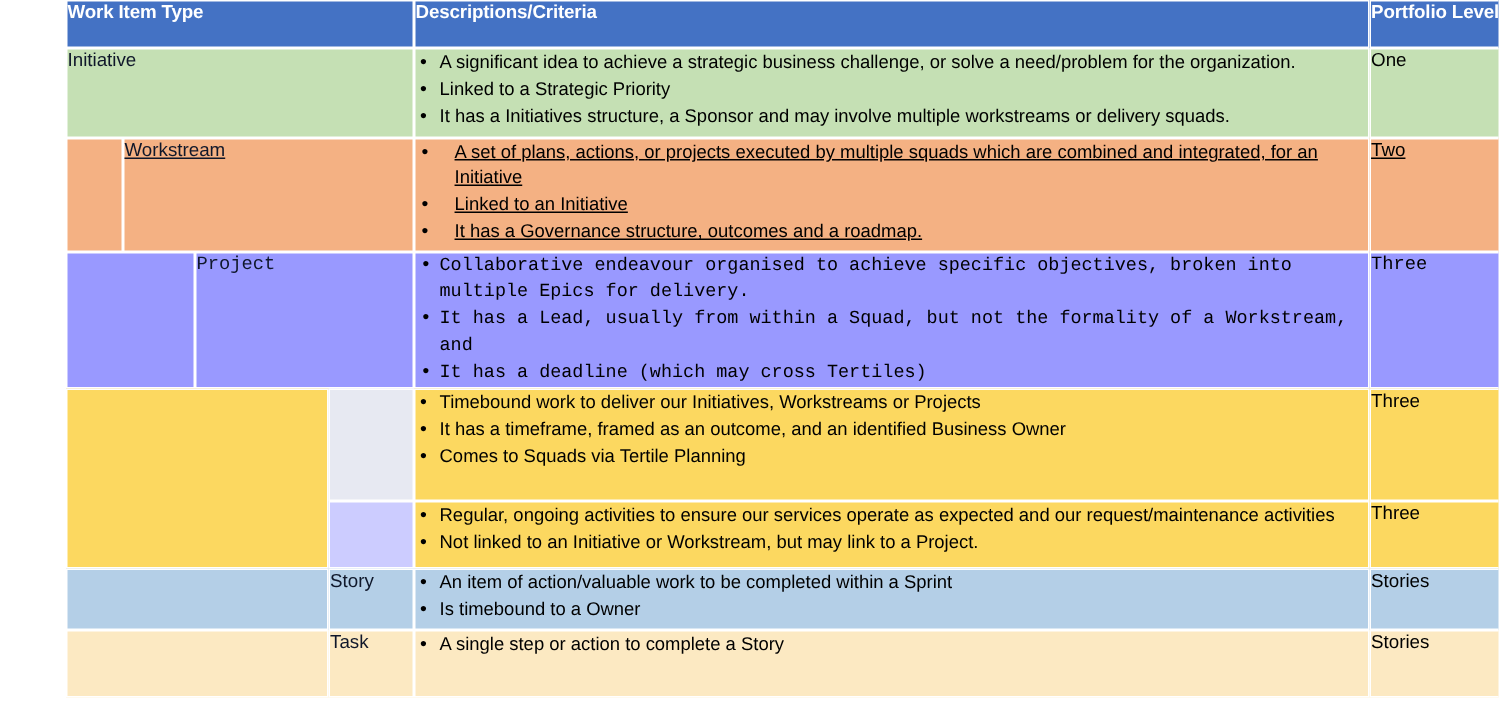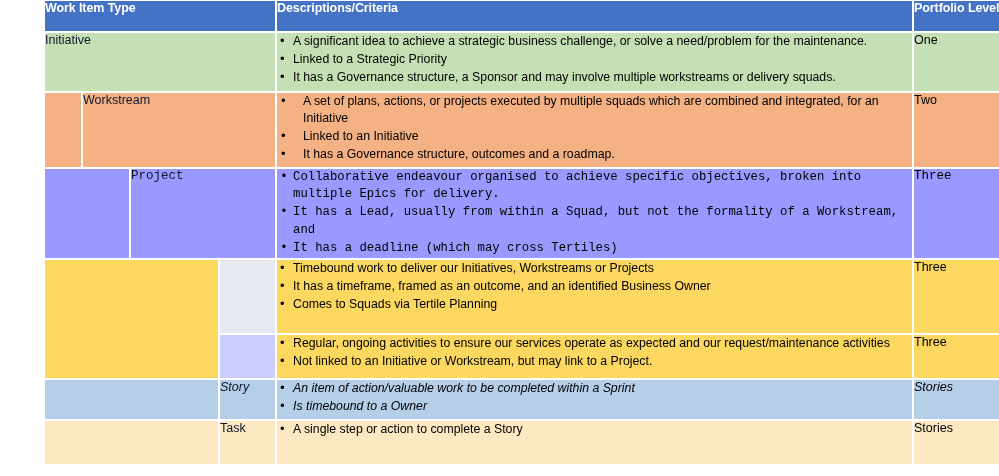--- a/index.html
+++ b/index.html
@@ -42,24 +42,24 @@
     font-size: 12.5px;
     height: 30px;
     vertical-align: middle;
     text-align: left;
     padding: 0 0 0 8px;
     letter-spacing: -0.1px;
     border: 1px solid #ffffff;
   }
   
   .c-green    { background: #C5E0B4; }
-  .c-orange   { background: #F4B183; }
+  .c-orange   { background: #F4B183; text-decoration: underline; }
   .c-purple   { background: #9999FF; font-family: Liberation Mono, monospace; }
   .c-yellow   { background: #FCD860; }
-  .c-blue     { background: #B4CFE7; font-style: italic; }
+  .c-blue     { background: #B4CFE7; }
   .c-cream    { background: #FCE9C2; }
   .c-grayblue { background: #E7E9F2; }
   .c-lav      { background: #CCCCFF; }
 
   
   .lbl {
     font-size: 12.5px;
     color: #0f172a;
     padding: 7px 0 6px 8px;
     line-height: 1.25;
@@ -123,23 +123,23 @@
         <th class="hdr">Portfolio Level</th>
       </tr>
     </thead>
 
     <tbody>
 
       <tr style="height:60px">
         <td class="lbl c-green" colspan="4">Initiative</td>
         <td class="desc c-green">
           <ul>
-            <li>A significant idea to achieve a strategic business challenge, or solve a need/problem for the maintenance.</li>
+            <li>A significant idea to achieve a strategic business challenge, or solve a need/problem for the organization.</li>
             <li>Linked to a Strategic Priority</li>
-            <li>It has a Governance structure, a Sponsor and may involve multiple workstreams or delivery squads.</li>
+            <li>It has a Initiatives structure, a Sponsor and may involve multiple workstreams or delivery squads.</li>
           </ul>
         </td>
         <td class="plvl c-green">One</td>
       </tr>
 
       <tr style="height:76px">
         <td class="c-orange"></td>
         <td class="lbl c-orange" colspan="3">Workstream</td>
         <td class="desc indent c-orange">
           <ul>

